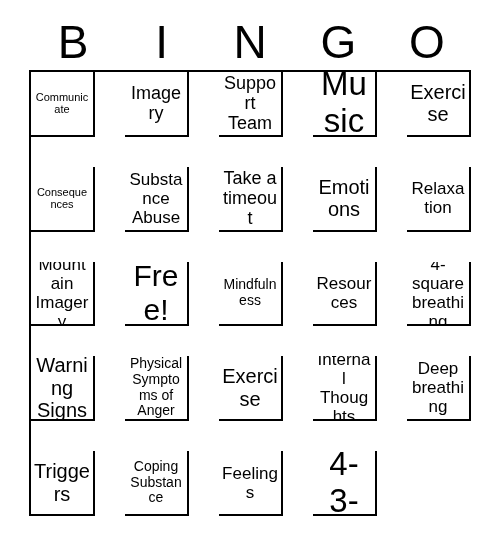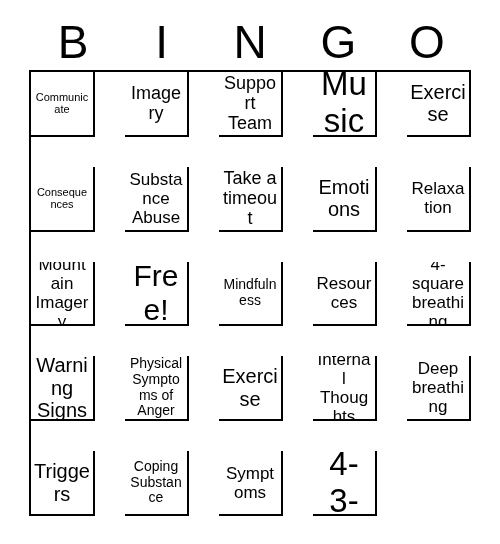--- a/index.html
+++ b/index.html
@@ -159,20 +159,20 @@
       <div class="cell">
         <span class="cell-text sz-m">Deep breathing</span>
       </div>
       <div class="cell">
         <span class="cell-text sz-l">Triggers</span>
       </div>
       <div class="cell">
         <span class="cell-text sz-s">Coping Substance</span>
       </div>
       <div class="cell">
-        <span class="cell-text sz-m">Symptoms</span>
+        <span class="cell-text sz-m">Feelings</span>
       </div>
       <div class="cell">
         <span class="cell-text sz-xxl">5-4-3-2-1</span>
       </div>
     </div>
 
 </div>
 
 </body></html>

